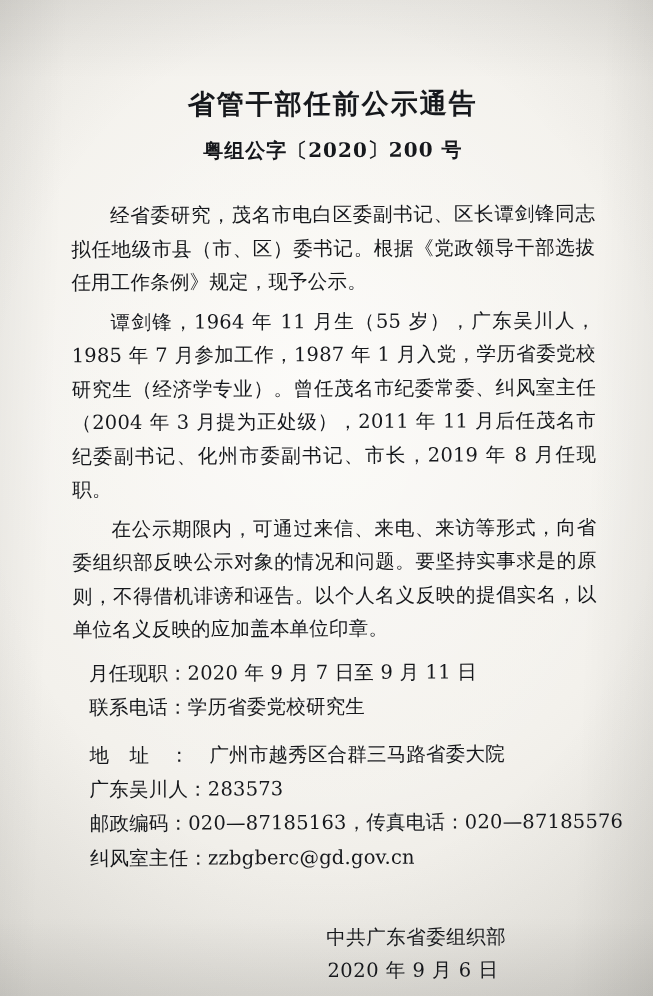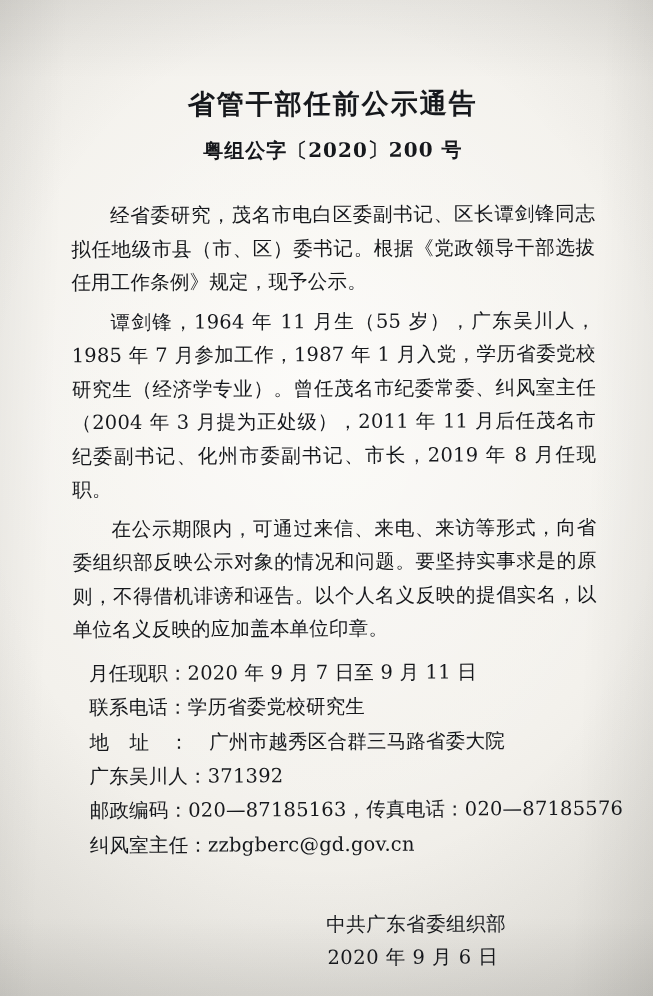--- a/index.html
+++ b/index.html
@@ -85,20 +85,21 @@
     font-size: 19.5px;
     line-height: 1.76;
     letter-spacing: 0.2px;
     white-space: nowrap;
   }
   .field-label {
     display: inline-block;
   }
   .field-label.spaced {
     letter-spacing: 1.05em;
+    margin-top: 13px;
   }
   .field-value {
     display: inline;
   }
 
   .signature {
     margin-top: 46px;
     text-align: right;
     padding-right: 92px;
   }
@@ -134,21 +135,21 @@
       <div class="field-row">
         <span class="field-label">月任现职：</span><span class="field-value">2020 年 9 月 7 日至 9 月 11 日</span>
       </div>
       <div class="field-row">
         <span class="field-label">联系电话：</span><span class="field-value">学历省委党校研究生</span>
       </div>
       <div class="field-row">
         <span class="field-label spaced">地址：</span><span class="field-value">广州市越秀区合群三马路省委大院</span>
       </div>
       <div class="field-row">
-        <span class="field-label">广东吴川人：</span><span class="field-value">371392</span>
+        <span class="field-label">广东吴川人：</span><span class="field-value">283573</span>
       </div>
       <div class="field-row">
         <span class="field-label">邮政编码：</span><span class="field-value">020—87185163，传真电话：020—87185576</span>
       </div>
       <div class="field-row">
         <span class="field-label">纠风室主任：</span><span class="field-value">zzbgberc@gd.gov.cn</span>
       </div>
     </div>
 
     <div class="signature">

